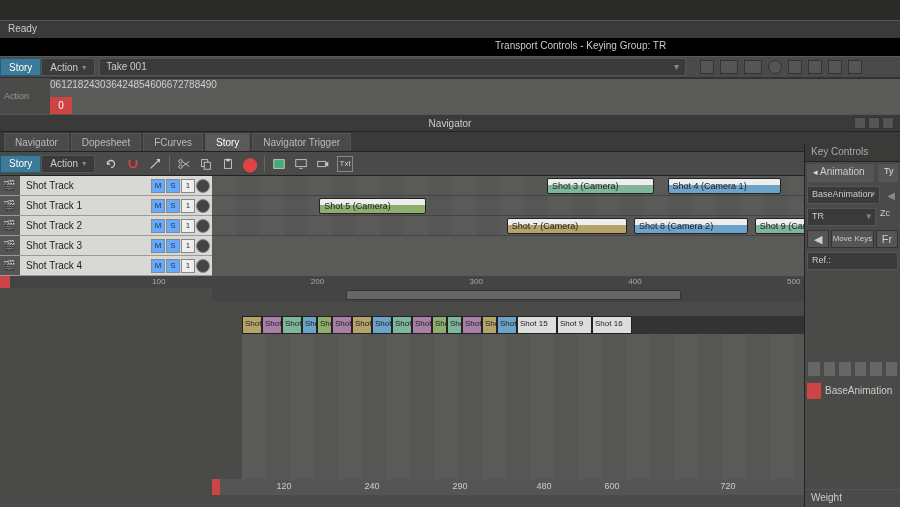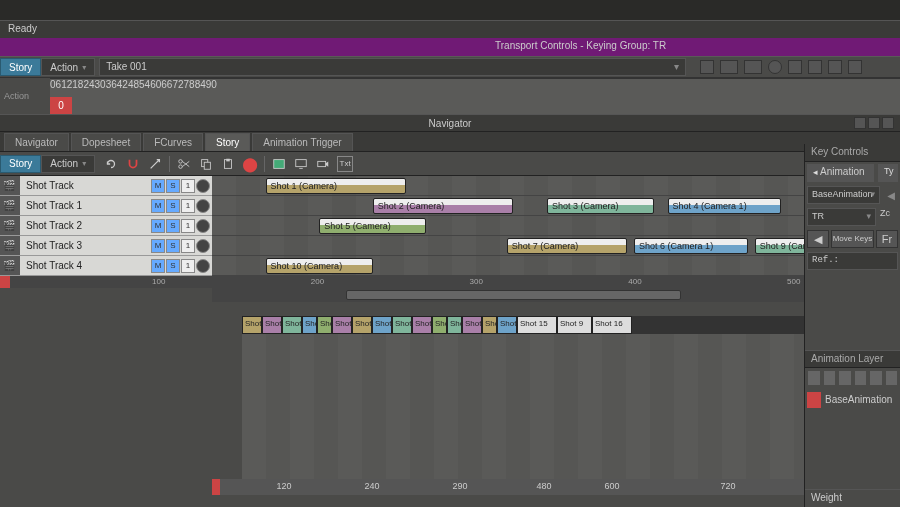--- a/index.html
+++ b/index.html
@@ -2,21 +2,21 @@
 <html><head>
 <meta charset="utf-8">
 <style>
   * { box-sizing: border-box; margin: 0; padding: 0; font-family: Arial, sans-serif; font-size: 10px; color: #ccc; }
   body { width: 900px; height: 507px; background: #4a4a48; overflow: hidden; position: relative; }
   
   
   .viewport-grid { height: 20px; background: #2a2a28; position: relative; overflow: hidden; }
   .status-bar { height: 18px; background: #3a3a38; border-top: 1px solid #555; padding: 2px 8px; font-size: 9px; color: #999; }
   
-  .transport-header { height: 18px; background: #701a75; padding: 2px 3px; text-align: center; color: #aaa; font-size: 9px; position: relative; }
+  .transport-header { height: 18px; background: #000000; padding: 2px 3px; text-align: center; color: #aaa; font-size: 9px; position: relative; }
   .transport-header span { position: absolute; left: 55%; }
   
   .transport-row { height: 22px; background: #4a4a48; display: flex; align-items: center; border-top: 1px solid #5a5a58; border-bottom: 1px solid #333; }
   .take-dropdown { flex: 1; height: 18px; background: #3a3a38; border: 1px solid #555; margin: 0 4px; padding: 2px 6px; position: relative; }
   .take-dropdown::after { content: '▾'; position: absolute; right: 6px; color: #888; }
   .story-btn { background: #3b7a99; color: #fff; padding: 3px 8px; height: 18px; display: inline-flex; align-items: center; border: 1px solid #2a5a70; }
   .action-btn { background: #3a3a38; padding: 3px 8px; height: 18px; display: inline-flex; align-items: center; border: 1px solid #555; position: relative; }
   .action-btn::after { content: '▾'; margin-left: 4px; color: #888; font-size: 8px; }
   .transport-buttons { width: 210px; height: 100%; display: flex; align-items: center; gap: 6px; padding: 0 10px; }
   .tb { width: 14px; height: 14px; background: #555; border: 1px solid #333; }
@@ -78,21 +78,21 @@
   
   
   .side-panel { position: absolute; right: 0; top: 144px; width: 96px; bottom: 0; background: #4a4a48; border-left: 1px solid #222; display: flex; flex-direction: column; }
   .side-header { height: 18px; background: #3a3a38; border-bottom: 1px solid #222; padding: 2px 6px; color: #aaa; font-size: 10px; }
   .side-sub { height: 18px; background: #555; margin: 2px; padding: 2px 6px; font-size: 9px; color: #ddd; }
   .side-dropdown { height: 18px; background: #3a3a38; border: 1px solid #555; margin: 2px; padding: 2px 4px; font-size: 9px; position: relative; }
   .side-dropdown::after { content: '▾'; position: absolute; right: 4px; color: #888; }
   .side-nudge-row { display: flex; gap: 2px; margin: 2px; }
   .side-nudge-row .nb { flex: 1; height: 18px; background: #555; border: 1px solid #333; text-align: center; line-height: 16px; font-size: 11px; }
   .side-nudge-row .mk { flex: 2; height: 18px; background: #555; border: 1px solid #333; text-align: center; line-height: 16px; font-size: 8px; }
-  .side-field { height: 18px; background: #3a3a38; border: 1px solid #555; margin: 2px; padding: 2px 4px; font-size: 9px; font-family: Liberation Mono, monospace; }
+  .side-field { height: 18px; background: #3a3a38; border: 1px solid #555; margin: 2px; padding: 2px 4px; font-size: 9px; }
   .side-spacer { flex: 1; }
   .anim-layer-header { height: 18px; background: #3a3a38; border-top: 1px solid #555; border-bottom: 1px solid #222; padding: 2px 6px; color: #aaa; font-size: 10px; }
   .layer-toolbar { height: 20px; display: flex; gap: 4px; padding: 3px; }
   .layer-toolbar div { width: 14px; height: 14px; background: #666; }
   .layer-item { height: 20px; display: flex; align-items: center; margin: 2px; }
   .layer-swatch { width: 14px; height: 16px; background: #c44; margin-right: 4px; }
   .weight-row { height: 18px; padding: 2px 6px; font-size: 9px; color: #aaa; border-top: 1px solid #555; }
 </style>
 </head>
 <body>
@@ -141,21 +141,21 @@
     <div></div>
     <div></div>
   </div>
 </div>
 
 <div class="tab-row" id="tab-row">
     <div class="tab">Navigator</div>
     <div class="tab">Dopesheet</div>
     <div class="tab">FCurves</div>
     <div class="tab active">Story</div>
-    <div class="tab">Animation Trigger</div>
+    <div class="tab">Navigator Trigger</div>
   </div>
 
 <div class="toolbar-row">
   <div class="story-btn">Story</div>
   <div class="action-btn">Action</div>
   <div class="toolbar-icons">
     <span class="tbi">
         <svg viewBox="0 0 16 16">
           <path d="M4 8 A4 4 0 1 1 8 12" fill="none" stroke="#ccc" stroke-width="1.5"></path>
           <path d="M4 5 L4 8 L7 8" fill="none" stroke="#ccc" stroke-width="1.5"></path>
@@ -261,38 +261,31 @@
     <div class="track-name">Shot Track 4</div>
     <div class="track-icons">
       <div class="ti" style="background:#6af">M</div>
       <div class="ti" style="background:#6af">S</div>
       <div class="ti">1</div>
       <div class="ti" style="background:#444;border-radius:50%"></div>
     </div>
       </div>
     </div>
   <div class="track-content" id="track-content">
-      <div class="track-lane" id="lane-0">
-        <div class="clip" style="left: 8%; width: 21%; background: linear-gradient(rgb(238, 238, 238) 0px, rgb(238, 238, 238) 40%, rgb(181, 163, 106) 40%);">Shot 1 (Camera)</div>
-      </div>
       <div class="track-lane" id="lane-1">
-        <div class="clip" style="left: 24%; width: 21%; background: linear-gradient(rgb(238, 238, 238) 0px, rgb(238, 238, 238) 40%, rgb(169, 127, 168) 40%);">Shot 2 (Camera)</div>
         <div class="clip" style="left: 50%; width: 16%; background: linear-gradient(rgb(238, 238, 238) 0px, rgb(238, 238, 238) 40%, rgb(127, 181, 155) 40%);">Shot 3 (Camera)</div>
         <div class="clip" style="left: 68%; width: 17%; background: linear-gradient(rgb(238, 238, 238) 0px, rgb(238, 238, 238) 40%, rgb(110, 163, 201) 40%);">Shot 4 (Camera 1)</div>
       </div>
       <div class="track-lane" id="lane-2">
         <div class="clip" style="left: 16%; width: 16%; background: linear-gradient(rgb(238, 238, 238) 0px, rgb(238, 238, 238) 40%, rgb(143, 174, 110) 40%);">Shot 5 (Camera)</div>
       </div>
       <div class="track-lane" id="lane-3">
         <div class="clip" style="left: 44%; width: 18%; background: linear-gradient(rgb(238, 238, 238) 0px, rgb(238, 238, 238) 40%, rgb(181, 163, 106) 40%);">Shot 7 (Camera)</div>
-        <div class="clip" style="left: 63%; width: 17%; background: linear-gradient(rgb(238, 238, 238) 0px, rgb(238, 238, 238) 40%, rgb(110, 163, 201) 40%);">Shot 6 (Camera 1)</div>
+        <div class="clip" style="left: 63%; width: 17%; background: linear-gradient(rgb(238, 238, 238) 0px, rgb(238, 238, 238) 40%, rgb(110, 163, 201) 40%);">Shot 8 (Camera 2)</div>
         <div class="clip" style="left: 81%; width: 17%; background: linear-gradient(rgb(238, 238, 238) 0px, rgb(238, 238, 238) 40%, rgb(127, 181, 155) 40%);">Shot 9 (Camera 2)</div>
-      </div>
-      <div class="track-lane" id="lane-4">
-        <div class="clip" style="left: 8%; width: 16%; background: linear-gradient(rgb(238, 238, 238) 0px, rgb(238, 238, 238) 40%, rgb(181, 163, 106) 40%);">Shot 10 (Camera)</div>
       </div>
     </div>
   <div class="gutter">
     <div>✥</div>
     <div>+</div>
     <div></div>
   </div>
 </div>
 
 <div class="mini-ruler" id="mini-ruler">
@@ -363,21 +356,20 @@
     <div class="side-dropdown" style="flex:1">TR</div>
     <div style="width:22px;padding:2px;font-size:9px">Zc</div>
   </div>
   <div class="side-nudge-row">
     <div class="nb">◀</div>
     <div class="mk">Move Keys</div>
     <div class="nb">Fr</div>
   </div>
   <div class="side-field">Ref.:</div>
   <div class="side-spacer"></div>
-  <div class="anim-layer-header">Animation Layer</div>
   <div class="layer-toolbar">
     <div></div>
     <div></div>
     <div></div>
     <div></div>
     <div></div>
     <div></div>
   </div>
   <div class="layer-item">
     <div class="layer-swatch"></div>

